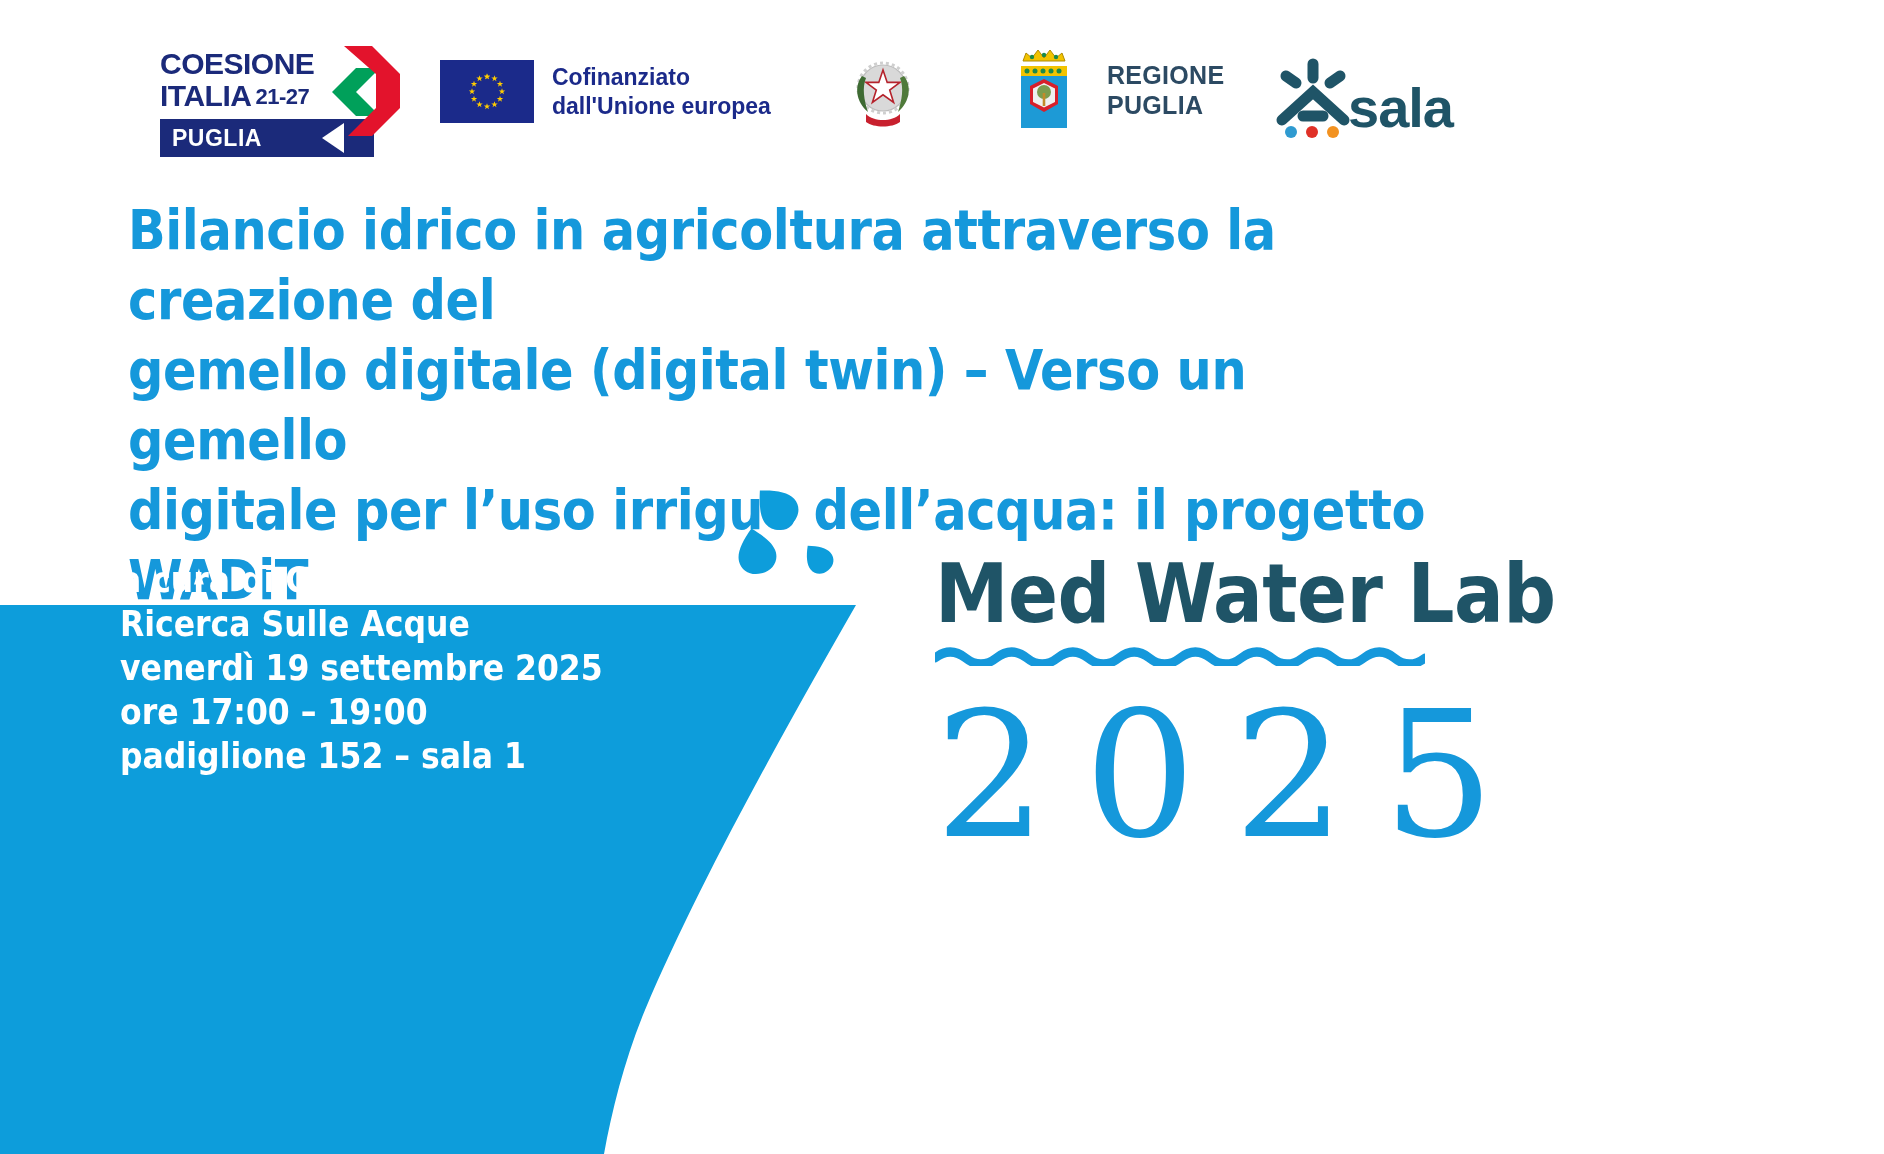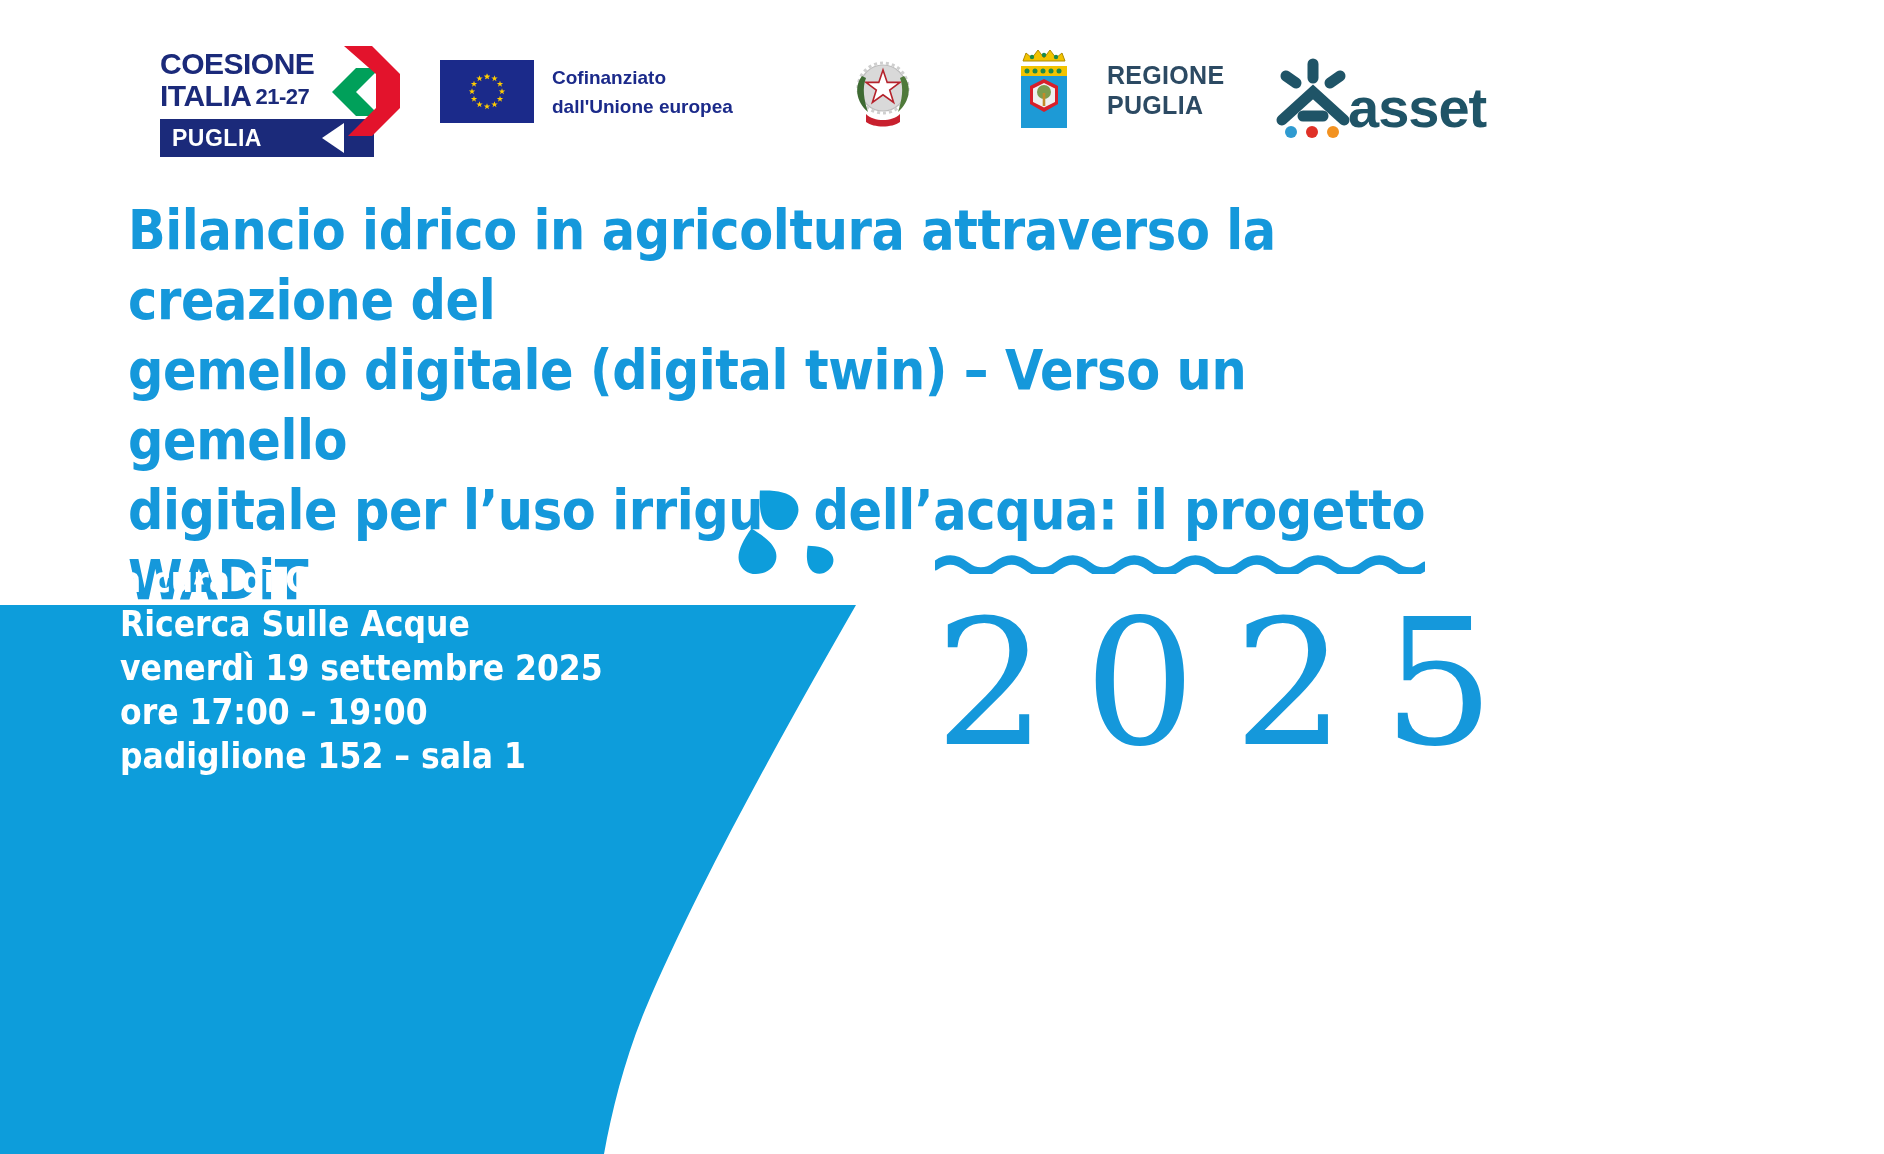--- a/index.html
+++ b/index.html
@@ -106,21 +106,21 @@
   .eu-flag {
     width: 94px;
     height: 63px;
     background: #1b2a8a;
     position: relative;
     margin-right: 18px;
   }
   .eu-text {
     font-family: "Liberation Sans", sans-serif;
     font-weight: bold;
-    font-size: 19px;
+    font-size: 23px;
     color: #1b2a8a;
     line-height: 29px;
     white-space: nowrap;
   }
 
   
   .logo-rep { left: 848px; top: 52px; }
 
   
   .logo-regione { left: 1015px; top: 48px; gap: 20px; }
@@ -359,21 +359,21 @@
           <line x1="41" y1="6" x2="41" y2="20"></line>
           <line x1="14" y1="18" x2="24" y2="25"></line>
           <line x1="68" y1="18" x2="58" y2="25"></line>
           <polyline points="10,62 41,34 72,62"></polyline>
           <line x1="31" y1="58" x2="51" y2="58"></line>
         </g>
         <circle cx="19" cy="74" r="6" fill="#2f9ad0"></circle>
         <circle cx="40" cy="74" r="6" fill="#e03127"></circle>
         <circle cx="61" cy="74" r="6" fill="#f29221"></circle>
       </svg>
-      <div class="asset-word">asset</div>
+      <div class="asset-word">sala</div>
     </div>
   </div>
 
   <div class="title">
     <div>Bilancio idrico in agricoltura attraverso la creazione del</div>
     <div>gemello digitale (digital twin) – Verso un gemello</div>
     <div>digitale per l’uso irriguo dell’acqua: il progetto WADiT</div>
   </div>
 
   <svg class="blue-panel" viewBox="0 0 1884 1154" preserveAspectRatio="none">
@@ -390,19 +390,20 @@
 
   <svg class="droplets" viewBox="0 0 130 110">
     <g fill="#0d9ddb">
       <path d="M60,4 C72,14 80,24 80,33 C80,43 72,50 61,50 C50,50 42,43 42,33 C42,24 50,14 60,4 Z" transform="rotate(-42 61 27)"></path>
       <path d="M42,48 C52,58 60,68 60,77 C60,87 52,94 41,94 C30,94 22,87 22,77 C22,68 30,58 42,48 Z" transform="rotate(-14 41 71)"></path>
       <path d="M103,62 C111,69 116,76 116,82 C116,89 111,94 103,94 C95,94 90,89 90,82 C90,76 95,69 103,62 Z" transform="rotate(-40 103 78)"></path>
     </g>
   </svg>
 
   <div class="mwl-block">
+    <div class="mwl-name">Med Water Lab</div>
     <svg class="mwl-wave" viewBox="0 0 490 22" preserveAspectRatio="none">
       <path d="M0,14 Q15.3,2 30.6,14 T61.3,14 T91.9,14 T122.5,14 T153.1,14 T183.8,14 T214.4,14 T245,14 T275.6,14 T306.3,14 T336.9,14 T367.5,14 T398.1,14 T428.8,14 T459.4,14 T490,14" fill="none" stroke="#1598db" stroke-width="9" stroke-linecap="round"></path>
     </svg>
     <div class="mwl-year">2025</div>
   </div>
 
 </div>
 
 </body></html>

